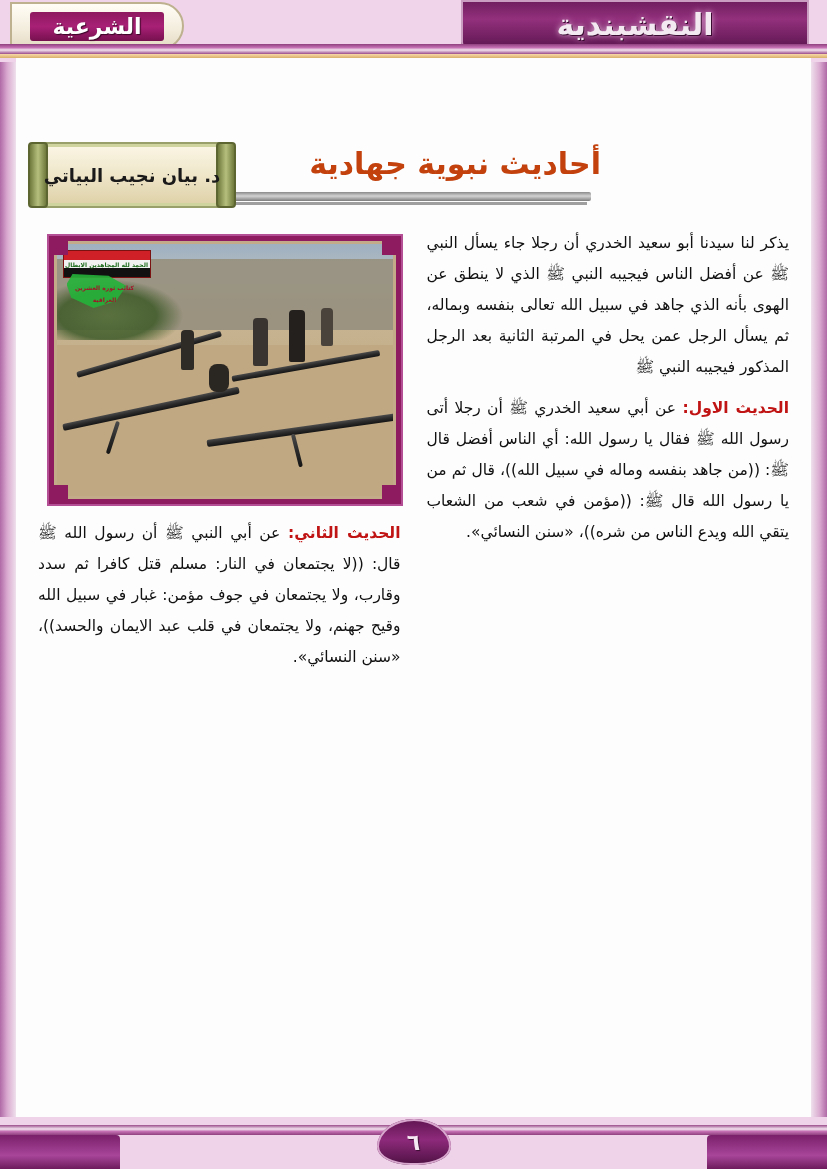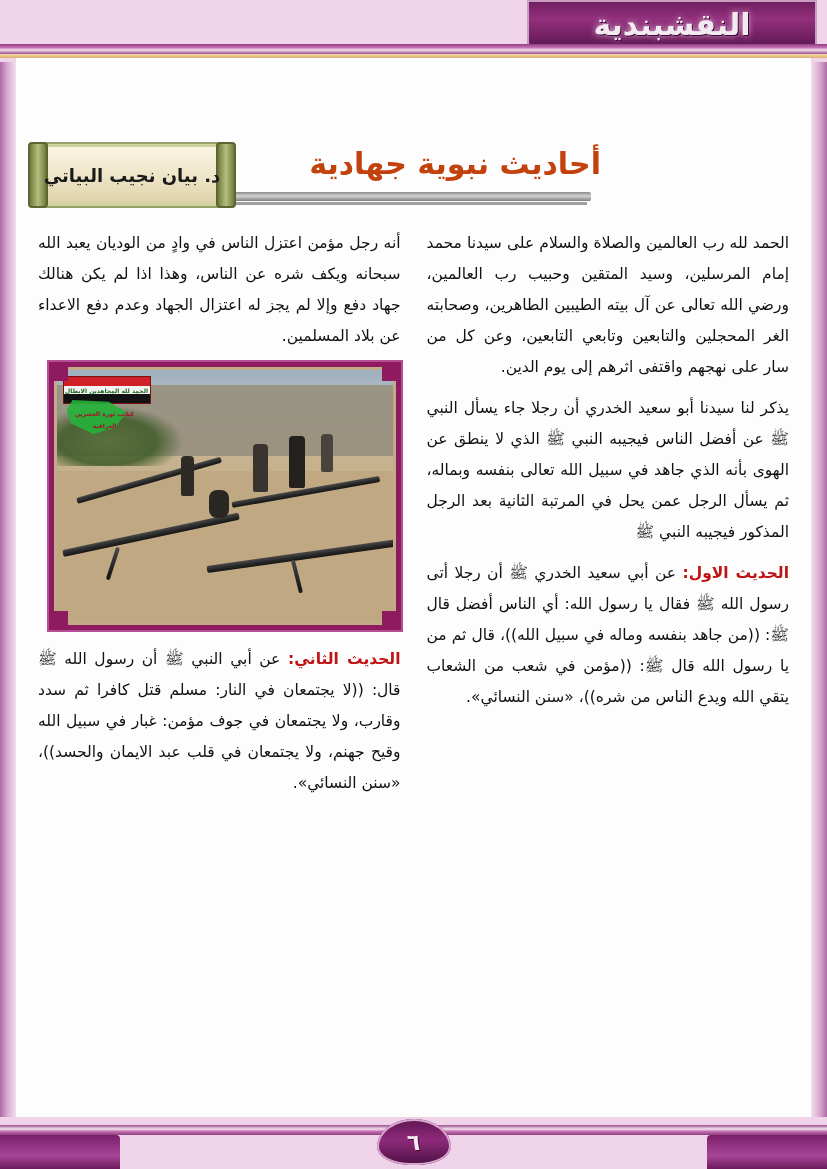--- a/index.html
+++ b/index.html
@@ -58,23 +58,23 @@
     position: absolute;
     left: 0; right: 0;
     top: 54px;
     height: 4px;
     background: linear-gradient(180deg,#f7d9a8 0%, #d9b06b 100%);
   }
 
   
   .masthead {
     position: absolute;
-    right: 10px;
+    right: 18px;
     top: 0;
-    width: 290px;
+    width: 348px;
     height: 48px;
     background: linear-gradient(180deg,#6d1d5c 0%, #93307d 40%, #5d1650 100%);
     border-bottom-left-radius: 6px;
     display: flex;
     align-items: center;
     justify-content: center;
     box-shadow: inset 0 0 0 2px #c99ec0;
   }
   .masthead-text {
     font-family: "DejaVu Sans", sans-serif;
@@ -373,48 +373,49 @@
 
 <div class="page">
 
   <div class="side-band-left"></div>
   <div class="side-band-right"></div>
 
   <div class="header">
     <div class="masthead">
       <span class="masthead-text">النقشبندية</span>
     </div>
+    <div class="tab">
+      <span class="tab-inner">الشرعية</span>
+    </div>
     <div class="header-rule"></div>
     <div class="header-rule2"></div>
   </div>
 
   <div class="paper">
 
     <div class="title-row">
       <div class="article-title">أحاديث نبوية جهادية</div>
       <div class="title-underline"></div>
       <div class="title-underline2"></div>
       <div class="author-scroll">
         <span class="author-name">د. بيان نجيب البياتي</span>
       </div>
     </div>
 
     <div class="columns">
 
       <div class="col">
-        <p>الحمد لله رب العالمين والصلاة والسلام على سيدنا محمد إمام المرسلين، وسيد المتقين وحبيب رب العالمين، ورضي الله تعالى عن آل بيته الطيبين الطاهرين، وصحابته الغر المحجلين والتابعين وتابعي التابعين، وعن كل من سار على نهجهم واقتفى اثرهم إلى يوم الدين.</p>
         <p>يذكر لنا سيدنا أبو سعيد الخدري أن رجلا جاء يسأل النبي ﷺ عن أفضل الناس فيجيبه النبي ﷺ الذي لا ينطق عن الهوى بأنه الذي جاهد في سبيل الله تعالى بنفسه وبماله، ثم يسأل الرجل عمن يحل في المرتبة الثانية بعد الرجل المذكور فيجيبه النبي ﷺ</p>
         <p>
           <span class="lead-red">الحديث الاول:</span>
           <span>عن أبي سعيد الخدري ﷺ أن رجلا أتى رسول الله ﷺ فقال يا رسول الله: أي الناس أفضل قال ﷺ: ((من جاهد بنفسه وماله في سبيل الله))، قال ثم من يا رسول الله قال ﷺ: ((مؤمن في شعب من الشعاب يتقي الله ويدع الناس من شره))، «سنن النسائي».</span>
         </p>
       </div>
 
       <div class="col">
-        <p>أنه رجل مؤمن اعتزل الناس في وادٍ من الوديان يعبد الله سبحانه ويكف شره عن الناس، وهذا اذا لم يكن هنالك جهاد دفع وإلا لم يجز له اعتزال الجهاد وعدم دفع الاعداء عن بلاد المسلمين.</p>
 
         <div class="figure">
           <div class="fig-scene">
             <div class="fig-buildings"></div>
             <div class="fig-greenery"></div>
             <div class="fig-road"></div>
 
             <div class="fig-tube" style="left:6px; top:180px; width:180px; height:7px; transform:rotate(-12deg);"></div>
             <div class="fig-tube" style="left:150px; top:196px; width:190px; height:7px; transform:rotate(-8deg);"></div>
             <div class="fig-tube" style="left:20px; top:128px; width:150px; height:6px; transform:rotate(-16deg);"></div>

